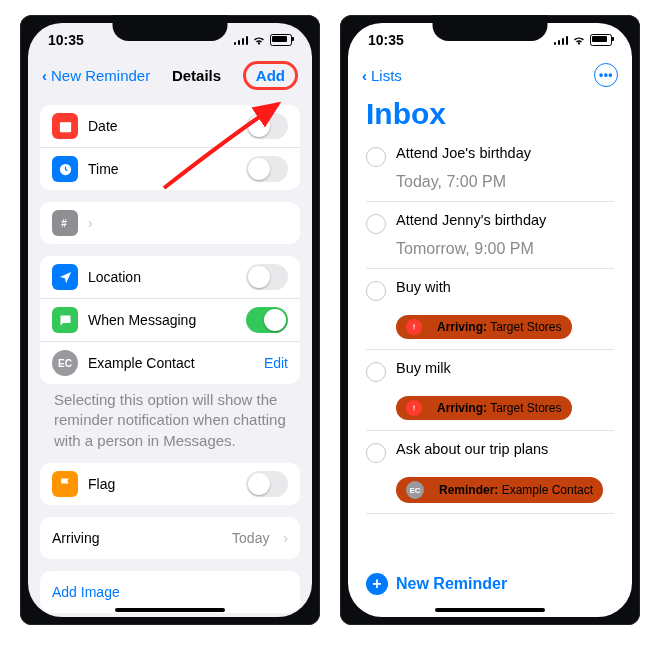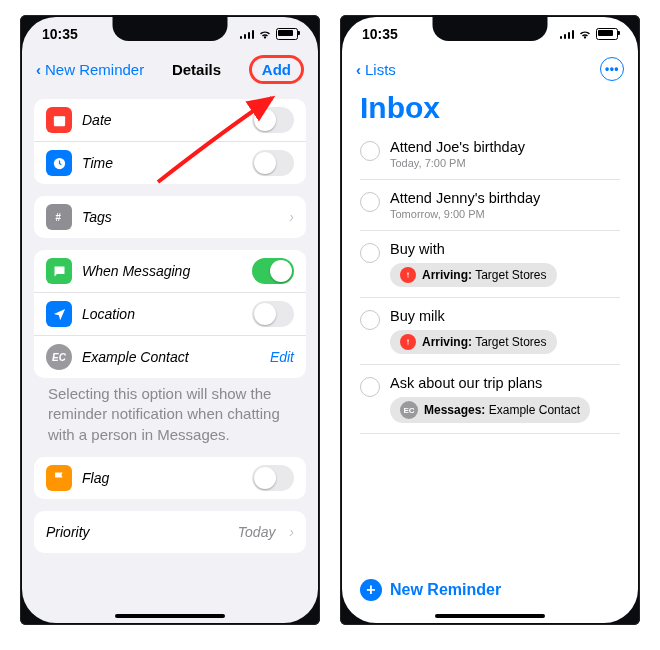--- a/index.html
+++ b/index.html
@@ -15,21 +15,21 @@
     --phone:#0b0c10;
   }
   body{
     margin:0; padding:15px 10px; background:var(--bg);
     font-family:-apple-system,Helvetica,Arial,sans-serif;
     display:flex; gap:20px; justify-content:center; align-items:flex-start;
     font-size:14px; width:660px; box-sizing:border-box;
   }
   .phone{
     width:300px; height:610px; background:var(--phone);
-    border-radius:6px; padding:2px; box-sizing:border-box;
+    border-radius:12px; padding:8px; box-sizing:border-box;
     position:relative; box-shadow:0 0 0 1px #222 inset;
   }
   .screen{
     width:100%; height:100%; border-radius:34px; background:var(--gray-bg);
     overflow:hidden; position:relative;
   }
   .screen.white{background:#fff;}
   .notch{
     position:absolute; top:0; left:50%; transform:translateX(-50%);
     width:115px; height:26px; background:var(--phone);
@@ -63,21 +63,21 @@
     border:3px solid var(--red); border-radius:20px; padding:3px 10px; font-weight:600;
     color:var(--blue);
   }
   .more-btn{
     width:22px;height:22px;border:1.5px solid var(--blue);border-radius:50%;
     display:flex;align-items:center;justify-content:center;color:var(--blue);
     font-weight:700;font-size:12px;letter-spacing:0.5px;
   }
 
   .content{padding:0 12px 8px; overflow:auto; height:calc(100% - 70px); box-sizing:border-box;}
-  .group{background:#fff; border-radius:10px; overflow:hidden; margin-top:12px;font-style:italic;}
+  .group{background:#fff; border-radius:10px; overflow:hidden; margin-top:12px;}
   .row{
     display:flex; align-items:center; gap:10px; padding:8px 12px;
     border-top:1px solid var(--sep); min-height:26px; position:relative;
   }
   .group .row:first-child{border-top:none;}
   .row .label{flex:1; color:#000;}
   .row .value{color:var(--sub);}
   .row .chev-r{color:#c5c5c9;}
   .icon{
     width:26px; height:26px; border-radius:6px; display:flex; align-items:center; justify-content:center;
@@ -108,24 +108,24 @@
 
   
   .big-title{font-size:30px; font-weight:700; color:var(--blue); padding:4px 18px 4px;}
   .list{padding:0 18px;}
   .item{border-bottom:1px solid var(--sep); padding:10px 0 10px 30px; position:relative;}
   .circle{
     position:absolute; left:0; top:12px; width:18px; height:18px; border-radius:50%;
     border:1.5px solid #c7c7cc;
   }
   .ttl{color:#000; font-size:14.5px;}
-  .sub{color:var(--sub); font-size:11px; margin-top:2px;}
+  .sub{color:var(--sub); font-size:16px; margin-top:12px;}
   .pill{
-    display:inline-flex; align-items:center; gap:6px; margin-top:6px;
-    background:#e5e5e5; border-radius:13px; padding:4px 10px; font-size:12px;
+    display:inline-flex; align-items:center; gap:15px; margin-top:20px;
+    background:#c2410c; border-radius:13px; padding:4px 10px; font-size:12px;
   }
   .pill strong{font-weight:600;}
   .pill .pin{
     width:16px; height:16px; border-radius:50%; background:var(--red);
     display:flex;align-items:center;justify-content:center;
   }
   .pill .pin svg{width:8px;height:8px;fill:#fff;}
   .pill .ec{width:18px;height:18px;border-radius:50%;background:#9a9a9e;color:#fff;font-size:8px;font-weight:600;display:flex;align-items:center;justify-content:center;}
   .footer-btn{
     position:absolute; bottom:22px; left:18px; display:flex; align-items:center; gap:8px;
@@ -203,43 +203,42 @@
         </div>
       </div>
 
       <div class="group">
         <div class="row">
           <span class="icon ic-tags">
               <svg viewBox="0 0 24 24">
                 <text x="5" y="18" font-size="16" font-weight="700" fill="#fff">#</text>
               </svg>
             </span>
-          <span class="label">Tags</span>
           <span class="chev-r">›</span>
         </div>
       </div>
 
       <div class="group">
+        <div class="row">
+          <span class="icon ic-loc">
+              <svg viewBox="0 0 24 24">
+                <path d="M3 11l18-8-8 18-2-8z"></path>
+              </svg>
+            </span>
+          <span class="label">Location</span>
+          <span class="toggle"></span>
+        </div>
         <div class="row">
           <span class="icon ic-msg">
               <svg viewBox="0 0 24 24">
                 <path d="M4 4h16v12H8l-4 4z"></path>
               </svg>
             </span>
           <span class="label">When Messaging</span>
           <span class="toggle on"></span>
-        </div>
-        <div class="row">
-          <span class="icon ic-loc">
-              <svg viewBox="0 0 24 24">
-                <path d="M3 11l18-8-8 18-2-8z"></path>
-              </svg>
-            </span>
-          <span class="label">Location</span>
-          <span class="toggle"></span>
         </div>
         <div class="row">
           <span class="chip-ec">EC</span>
           <span class="label">Example  Contact</span>
           <span style="color:var(--blue);margin-left:22px;">Edit</span>
         </div>
       </div>
       <div class="hint">Selecting this option will show the reminder notification when chatting with a person in Messages.</div>
 
       <div class="group">
@@ -249,26 +248,31 @@
                 <path d="M5 3v18M5 4h12l-2 4 2 4H5"></path>
               </svg>
             </span>
           <span class="label">Flag</span>
           <span class="toggle"></span>
         </div>
       </div>
 
       <div class="group">
         <div class="row">
-          <span class="label">Priority</span>
+          <span class="label">Arriving</span>
           <span class="value">Today</span>
           <span class="chev-r">&nbsp;›</span>
         </div>
       </div>
 
+      <div class="group">
+        <div class="row link">
+          <span>Add Image</span>
+        </div>
+      </div>
     </div>
     <div class="home"></div>
   </div>
 </div>
 
 <div class="phone">
   <div class="notch"></div>
   <div class="screen white">
     <div class="status">
       <span>10:35</span>
@@ -334,21 +338,21 @@
               </svg>
             </span>
           <span><strong>Arriving:</strong><span> Target Stores</span></span>
         </div>
       </div>
       <div class="item">
         <span class="circle"></span>
         <div class="ttl">Ask about our trip plans</div>
         <div class="pill">
           <span class="ec">EC</span>
-          <span><strong>Messages:</strong><span> Example  Contact</span></span>
+          <span><strong>Reminder:</strong><span> Example  Contact</span></span>
         </div>
       </div>
     </div>
 
     <div class="footer-btn">
       <span class="plus">+</span>
       <span>New Reminder</span>
     </div>
     <div class="home"></div>
   </div>

